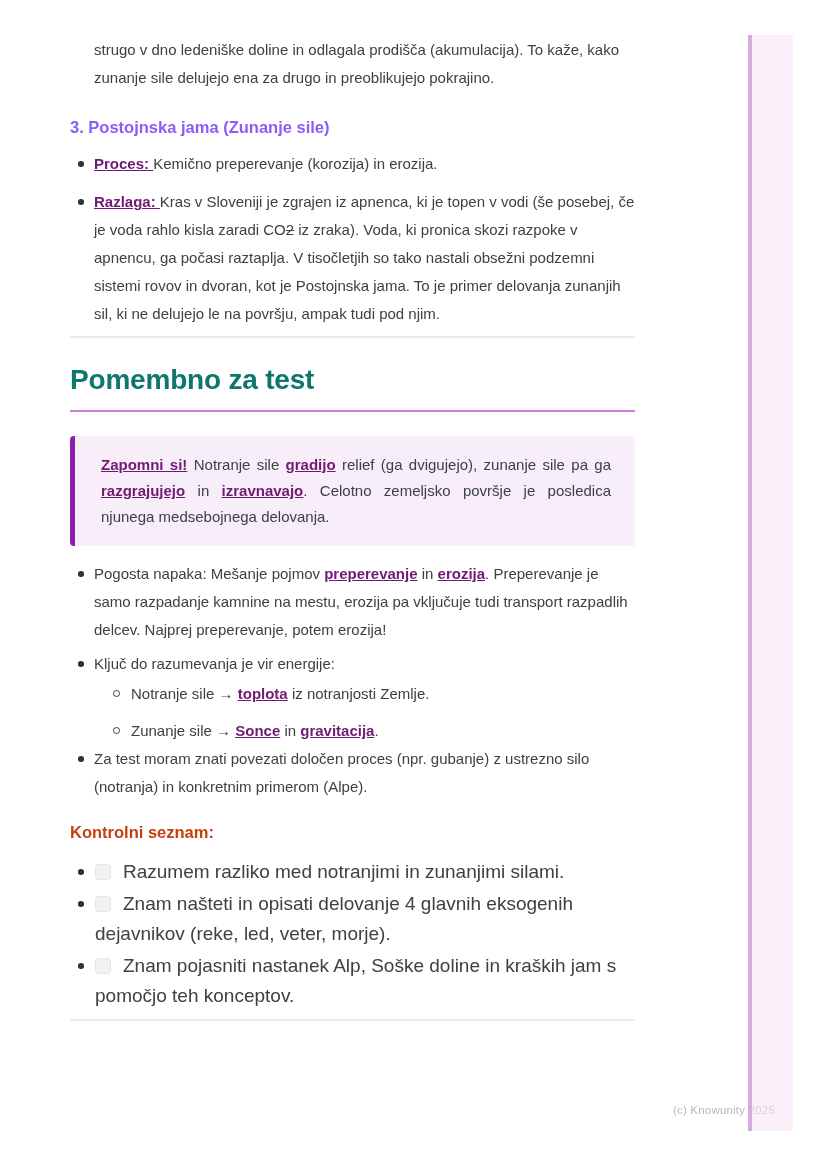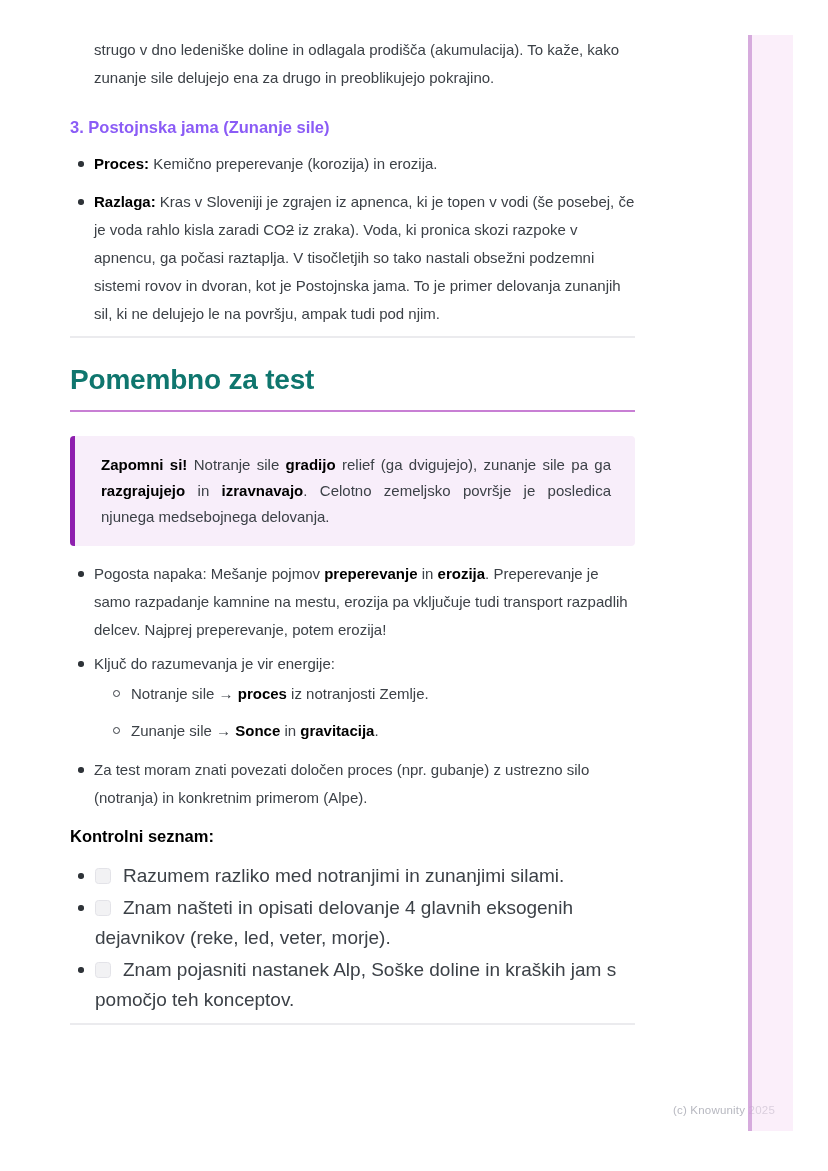--- a/index.html
+++ b/index.html
@@ -3,21 +3,21 @@
 <meta charset="utf-8">
 <style>
   html,body{margin:0;padding:0;}
   body{
     width:828px;height:1171px;position:relative;overflow:hidden;
     background:#ffffff;color:#3c4147;
     font-family:"Liberation Sans","DejaVu Sans",sans-serif;
     -webkit-font-smoothing:antialiased;
   }
   .content{position:absolute;left:70px;top:0;width:565px;}
-  .b{font-weight:700;color:#000000;}
+  .b{font-weight:700;color:#701a75;text-decoration:underline;}
   .i{}
   .st{text-decoration:line-through;}
 
   p.intro{margin:36px 0 0 24px;font-size:15px;line-height:28px;}
 
   h3.section-h{margin:22px 0 0;font-size:16.5px;line-height:26px;font-weight:700;color:#8b5cf6;}
 
   ul{list-style:none;margin:0;padding:0;}
   ul.main-list{margin:4px 0 0;}
   ul.main-list>li{position:relative;padding-left:24px;font-size:15px;line-height:28px;margin-top:10px;}
@@ -35,28 +35,28 @@
     margin-top:24px;background:#f8eefa;border-left:5px solid #8e1fae;border-radius:4px;
     padding:16px 24px 16px 26px;
   }
   .callout p{margin:0;font-size:15px;line-height:26px;text-align:justify;}
 
   ul.tips{margin-top:14px;}
   ul.tips>li{position:relative;padding-left:24px;font-size:15px;line-height:28px;}
   ul.tips>li::before{content:"";position:absolute;left:8px;top:11px;width:5.5px;height:5.5px;border-radius:50%;background:#2e3338;}
   li.tip-a{margin-top:12px;}
   li.tip-b{margin-top:6px;}
-  li.tip-c{margin-top:11px;}
+  li.tip-c{}
 
   ul.sub-list{margin:2px 0 0 13px;}
   ul.sub-list>li{position:relative;padding-left:24px;font-size:15px;line-height:28px;}
   ul.sub-list>li+li{margin-top:9px;}
   ul.sub-list>li::before{content:"";position:absolute;left:6px;top:10px;width:5px;height:5px;border:1.5px solid #383d44;border-radius:50%;background:transparent;}
 
-  h4.check-h{margin:13px 0 0;font-size:16.5px;line-height:22px;font-weight:700;color:#000000;}
+  h4.check-h{margin:20px 0 0;font-size:16.5px;line-height:22px;font-weight:700;color:#c2410c;}
 
   ul.checklist{margin-top:14px;}
   ul.checklist>li{position:relative;padding-left:25px;font-size:19px;line-height:30px;}
   ul.checklist>li+li{margin-top:2px;}
   ul.checklist>li::before{content:"";position:absolute;left:8px;top:12px;width:5.5px;height:5.5px;border-radius:50%;background:#2e3338;}
   .cbx{
     display:inline-block;width:14px;height:14px;border-radius:3.5px;
     background:#f2f2f4;border:1px solid #e3e3e8;vertical-align:-2px;margin-right:12px;
   }
 
@@ -87,21 +87,21 @@
 
   <div class="callout">
     <p><span class="b">Zapomni si!</span><span> Notranje sile </span><span class="b">gradijo</span><span> relief (ga dvigujejo), zunanje sile pa ga </span><span class="b">razgrajujejo</span><span> in </span><span class="b">izravnavajo</span><span>. Celotno zemeljsko površje je posledica njunega medsebojnega delovanja.</span></p>
   </div>
 
   <ul class="tips">
     <li class="tip-a"><span class="i">Pogosta napaka:</span><span> Mešanje pojmov </span><span class="b">preperevanje</span><span> in </span><span class="b">erozija</span><span>. Preperevanje je samo razpadanje kamnine </span><span class="i">na mestu</span><span>, erozija pa vključuje tudi </span><span class="i">transport</span><span> razpadlih delcev. Najprej preperevanje, potem erozija!</span></li>
     <li class="tip-b">
       <span><span>Ključ do razumevanja je vir energije:</span></span>
       <ul class="sub-list">
-        <li><span>Notranje sile → </span><span class="b">proces</span><span> iz notranjosti Zemlje.</span></li>
+        <li><span>Notranje sile → </span><span class="b">toplota</span><span> iz notranjosti Zemlje.</span></li>
         <li><span>Zunanje sile → </span><span class="b">Sonce</span><span> in </span><span class="b">gravitacija</span><span>.</span></li>
       </ul>
     </li>
     <li class="tip-c"><span>Za test moram znati povezati določen proces (npr. gubanje) z ustrezno silo (notranja) in konkretnim primerom (Alpe).</span></li>
   </ul>
 
   <h4 class="check-h">Kontrolni seznam:</h4>
 
   <ul class="checklist">
     <li>

